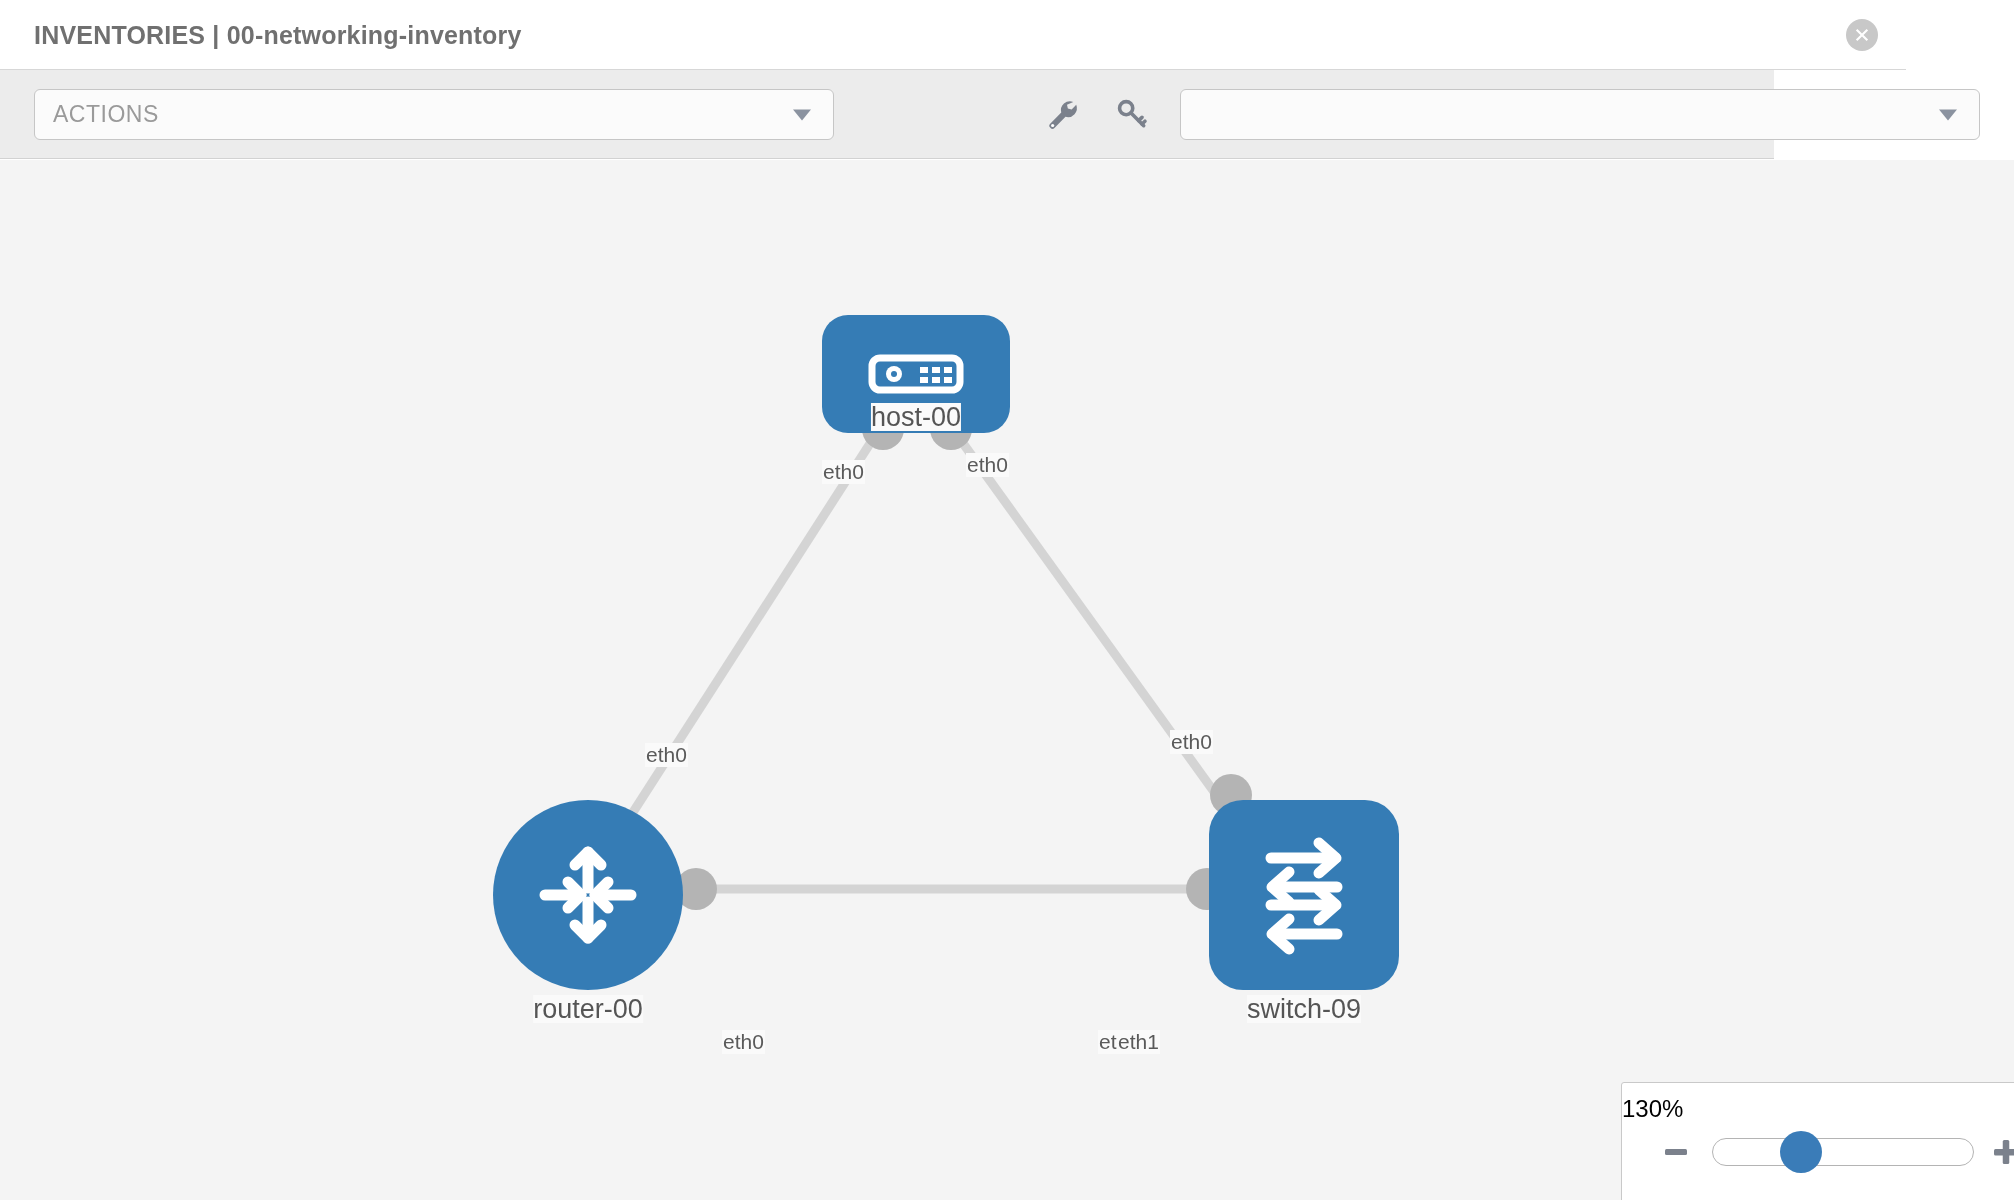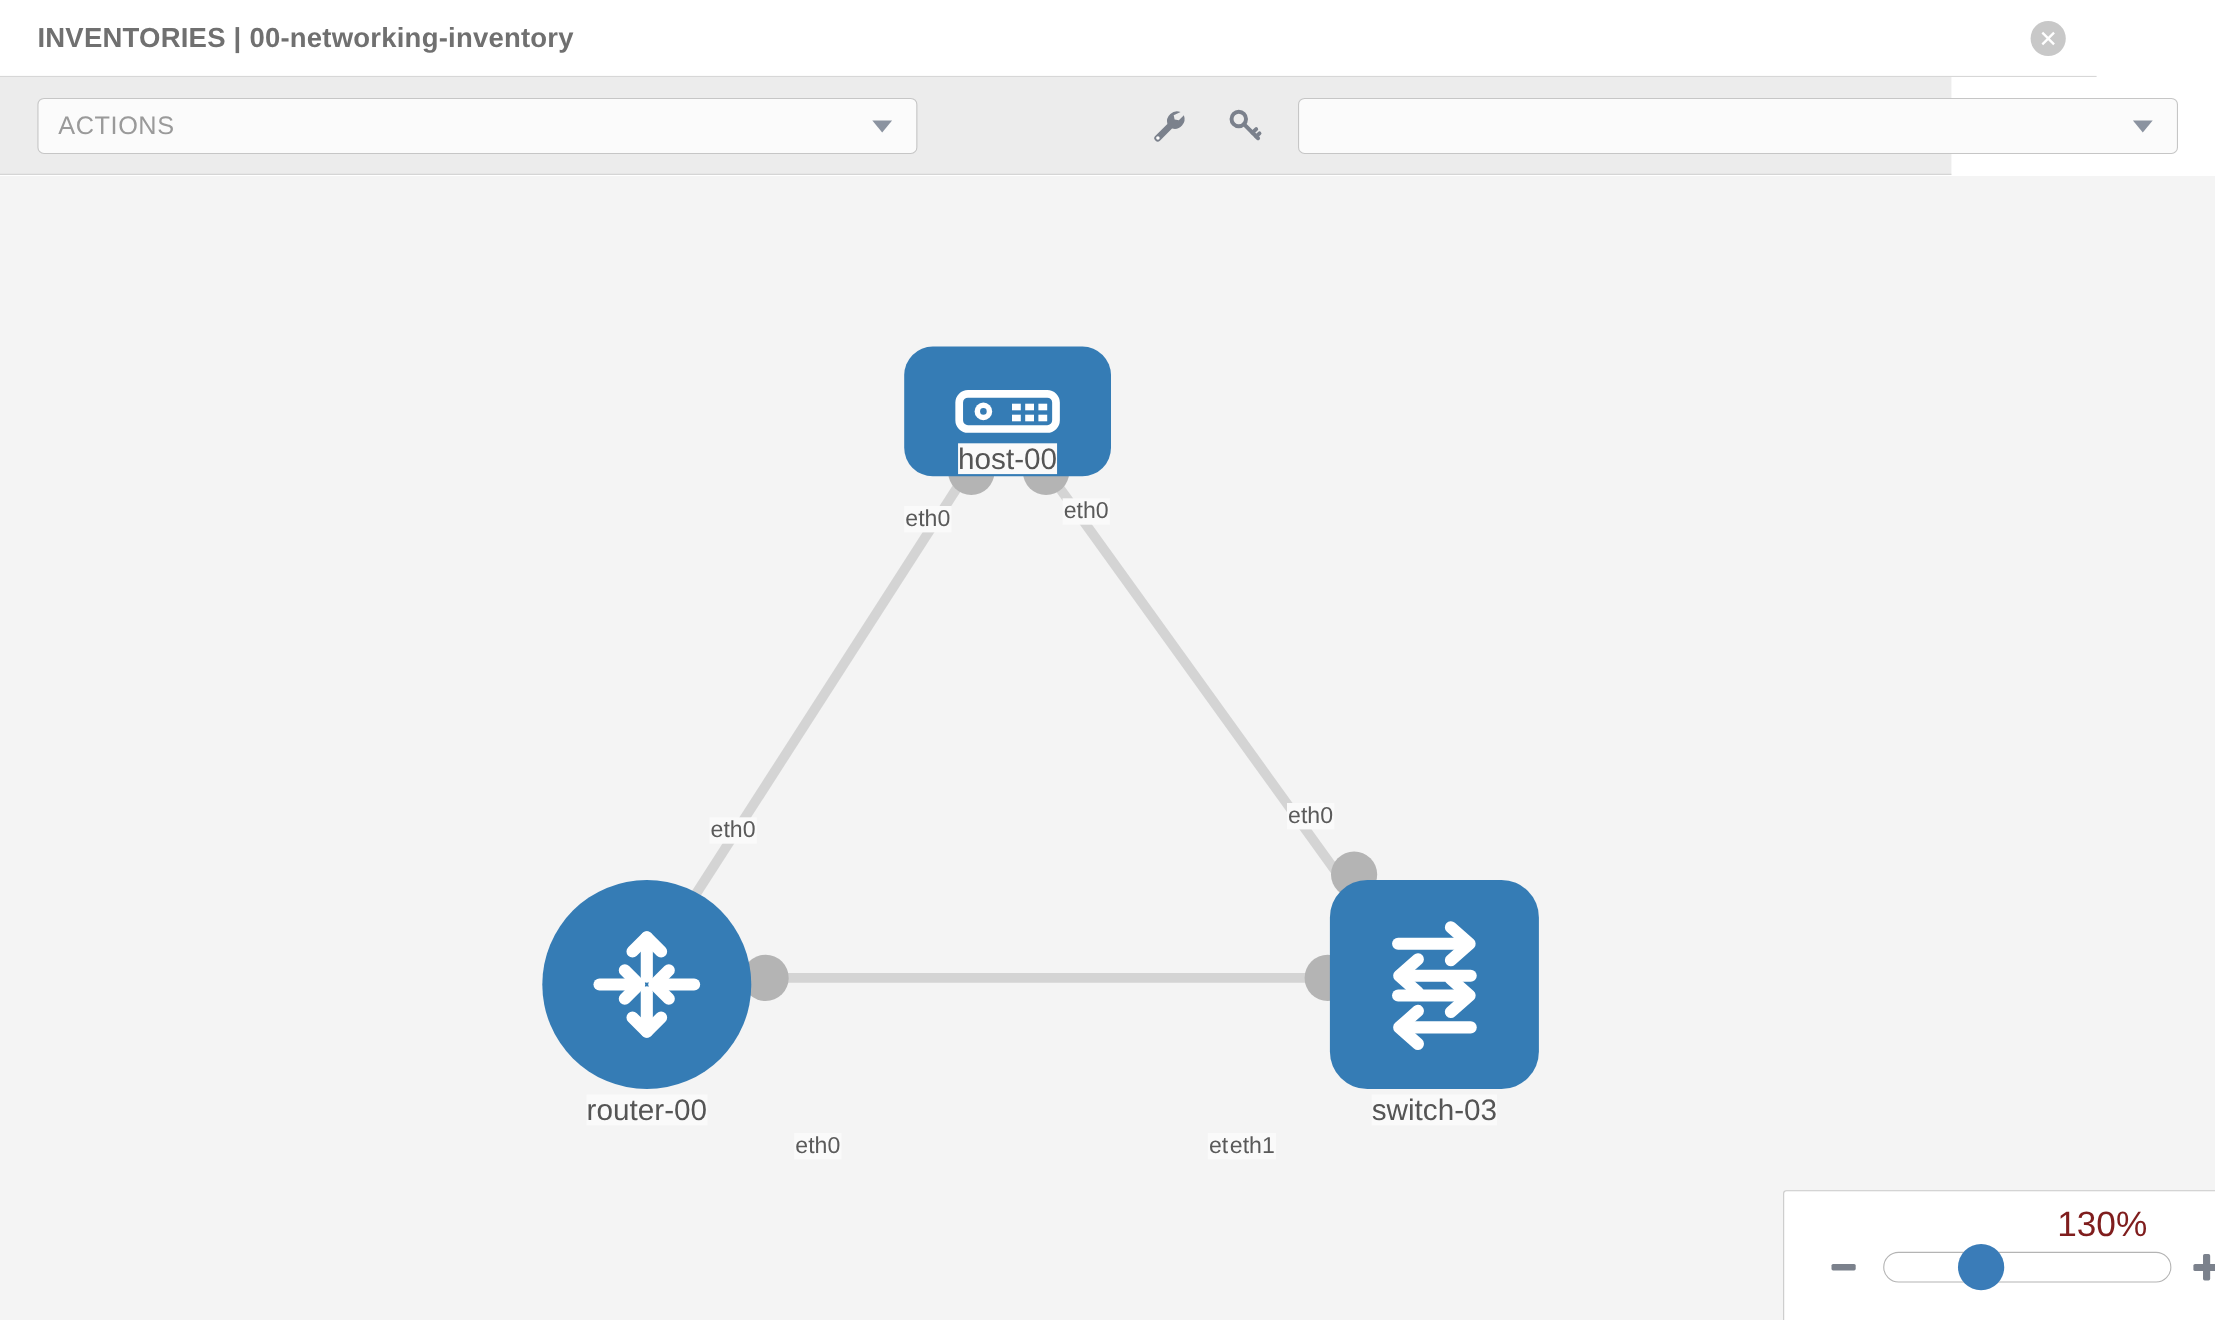--- a/index.html
+++ b/index.html
@@ -198,23 +198,23 @@
     left: 1621px; top: 1082px;
     width: 420px; height: 140px;
     background: #ffffff;
     border: 1px solid #c9c9c9;
     border-radius: 3px;
   }
   .zoom-value {
     position: absolute;
     left: 0; top: 12px;
     width: 330px;
-    text-align: right;
-    font-size: 32px;
-    color: #7f1d1d;
+    text-align: left;
+    font-size: 24px;
+    color: #000000;
   }
   .zoom-minus, .zoom-plus {
     position: absolute;
     top: 52px;
     width: 34px; height: 34px;
     display: flex;
     align-items: center;
     justify-content: center;
     cursor: pointer;
   }
@@ -353,21 +353,21 @@
             <path d="M46 38 L29 53 L46 68"></path>
 
             <path d="M28 71 L92 71"></path>
             <path d="M76 56 L93 71 L76 86"></path>
 
             <path d="M30 100 L94 100"></path>
             <path d="M46 85 L29 100 L46 115"></path>
           </g>
         </svg>
       </div>
-      <div class="node-label">switch-03</div>
+      <div class="node-label">switch-09</div>
     </div>
 
     <div class="iface-label" style="left:822px; top:300px;">eth0</div>
     <div class="iface-label" style="left:966px; top:293px;">eth0</div>
     <div class="iface-label" style="left:645px; top:583px;">eth0</div>
     <div class="iface-label" style="left:1170px; top:570px;">eth0</div>
     <div class="iface-label" style="left:722px; top:870px;">eth0</div>
     <div class="iface-label" style="left:1098px; top:870px;">eth</div>
     <div class="iface-label" style="left:1117px; top:870px;">eth1</div>
 

